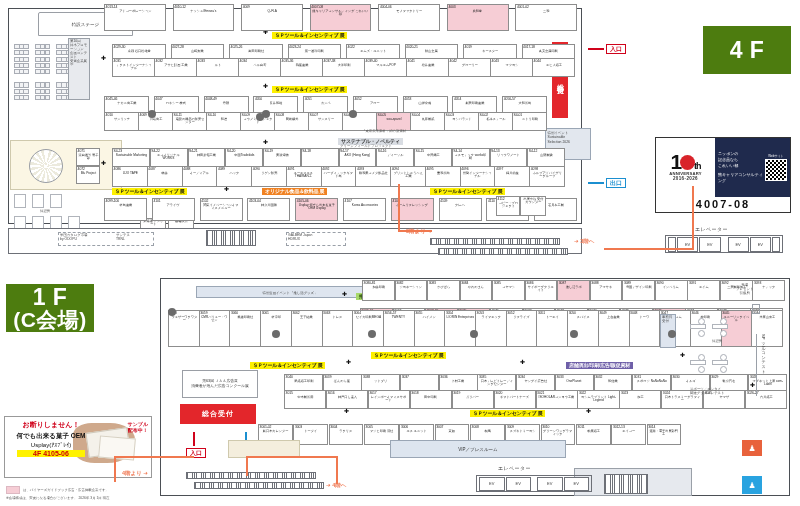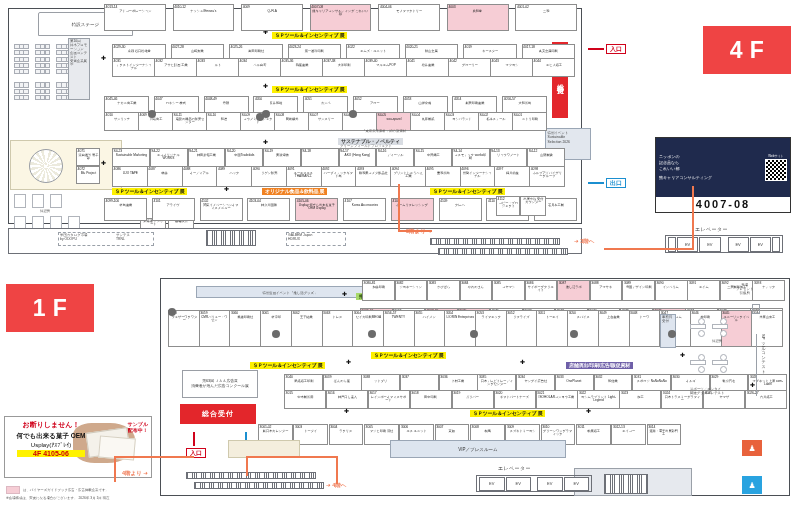--- a/index.html
+++ b/index.html
@@ -5,21 +5,21 @@
   html,body{margin:0;padding:0;background:#fff;}
   body{width:800px;height:506px;overflow:hidden;
        font-family:"Liberation Sans","DejaVu Sans",sans-serif;
        color:#333;position:relative;}
   .page{position:relative;width:800px;height:506px;}
 
   
   .abs{position:absolute;box-sizing:border-box;}
 
   
-  .floor-badge{background:#ef4444;color:#fff;font-weight:bold;
+  .floor-badge{background:#4d7c0f;color:#fff;font-weight:bold;
      display:flex;flex-direction:column;align-items:center;justify-content:center;
      line-height:1.05;letter-spacing:.5px;}
   .floor-badge .l1{font-size:23px;}
   .floor-badge .l2{font-size:21px;}
 
   
   .booth{border:1px solid #8d8d8d;background:#fff;font-size:3.3px;
      line-height:1.05;overflow:hidden;color:#222;padding:.5px .6px;}
   .booth .bn{font-size:3.4px;display:block;letter-spacing:-.1px;}
   .booth .nm{display:block;text-align:center;margin-top:.5px;font-size:3.3px;
@@ -133,20 +133,25 @@
 <div class="page">
 
   <div class="abs" style="left:0;top:0;width:800px;height:262px;">
 
     <div class="abs floor-badge" style="left:703px;top:26px;width:88px;height:48px;">
       <span class="l1">4 F</span>
     </div>
 
     <div class="abs ad4f" style="left:655px;top:137px;width:136px;height:76px;">
       <div class="top">
+        <div class="logo">
+          <div class="annbig">1<span class="reddot"></span><span style="font-size:9px;">th</span></div>
+          <div class="annsub">ANNIVERSARY</div>
+          <div class="annyr">2016-2026</div>
+        </div>
         <div class="navy">
           <div style="flex:1;">
             <div>ニッポンの</div>
             <div>記念品なら</div>
             <div>これいい都</div>
             <div style="margin-top:3px;">熊キャリアコンサルティング</div>
           </div>
           <div style="text-align:center;">
             <div style="font-size:3px;margin-bottom:1px;">Webサイト</div>
             <div class="qr"></div>
@@ -734,20 +739,21 @@
     <div class="abs orangeline" style="left:398px;top:184px;width:2px;height:46px;"></div>
     <div class="abs orangeline" style="left:398px;top:230px;width:34px;height:2px;"></div>
     <div class="abs orangeline" style="left:692px;top:186px;width:2px;height:64px;"></div>
     <div class="abs orangeline" style="left:604px;top:248px;width:90px;height:2px;"></div>
   </div>
 
   <div class="abs" style="left:0;top:264px;width:800px;height:242px;">
 
     <div class="abs floor-badge" style="left:6px;top:20px;width:88px;height:48px;">
       <span class="l1">1 F</span>
+      <span class="l2">(C会場)</span>
     </div>
 
     <div class="abs adcard" style="left:4px;top:152px;width:148px;height:62px;">
       <div class="hand"></div>
       <div class="wcard"></div>
       <div class="wcard2"></div>
       <div class="samp" style="white-space:pre-line;">サンプル
 配布中！</div>
       <div style="position:relative;z-index:2;width:92px;">
         <div class="ln1" style="margin-top:3px;">お断りしません！</div>

